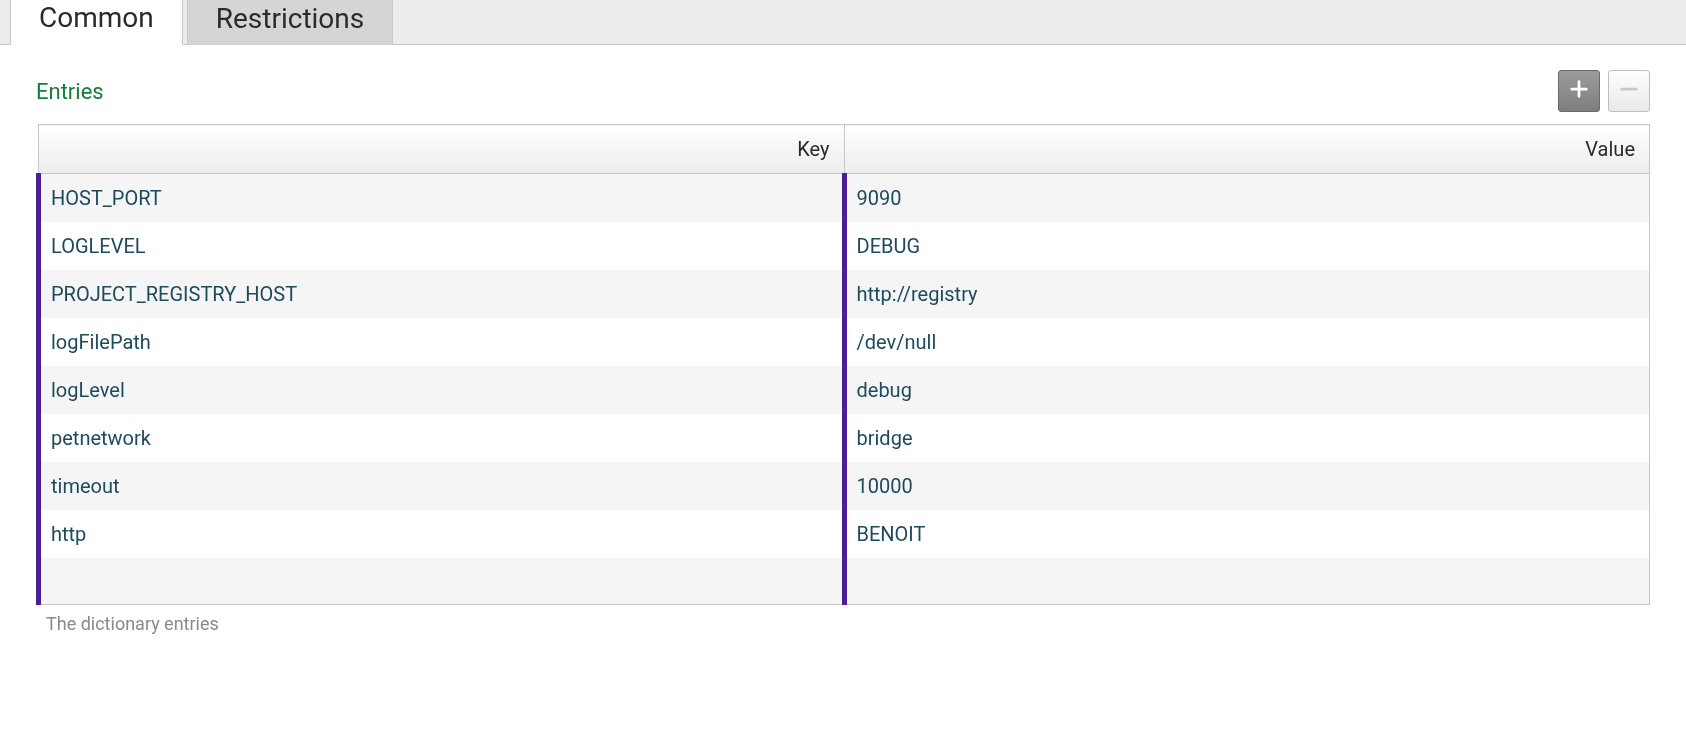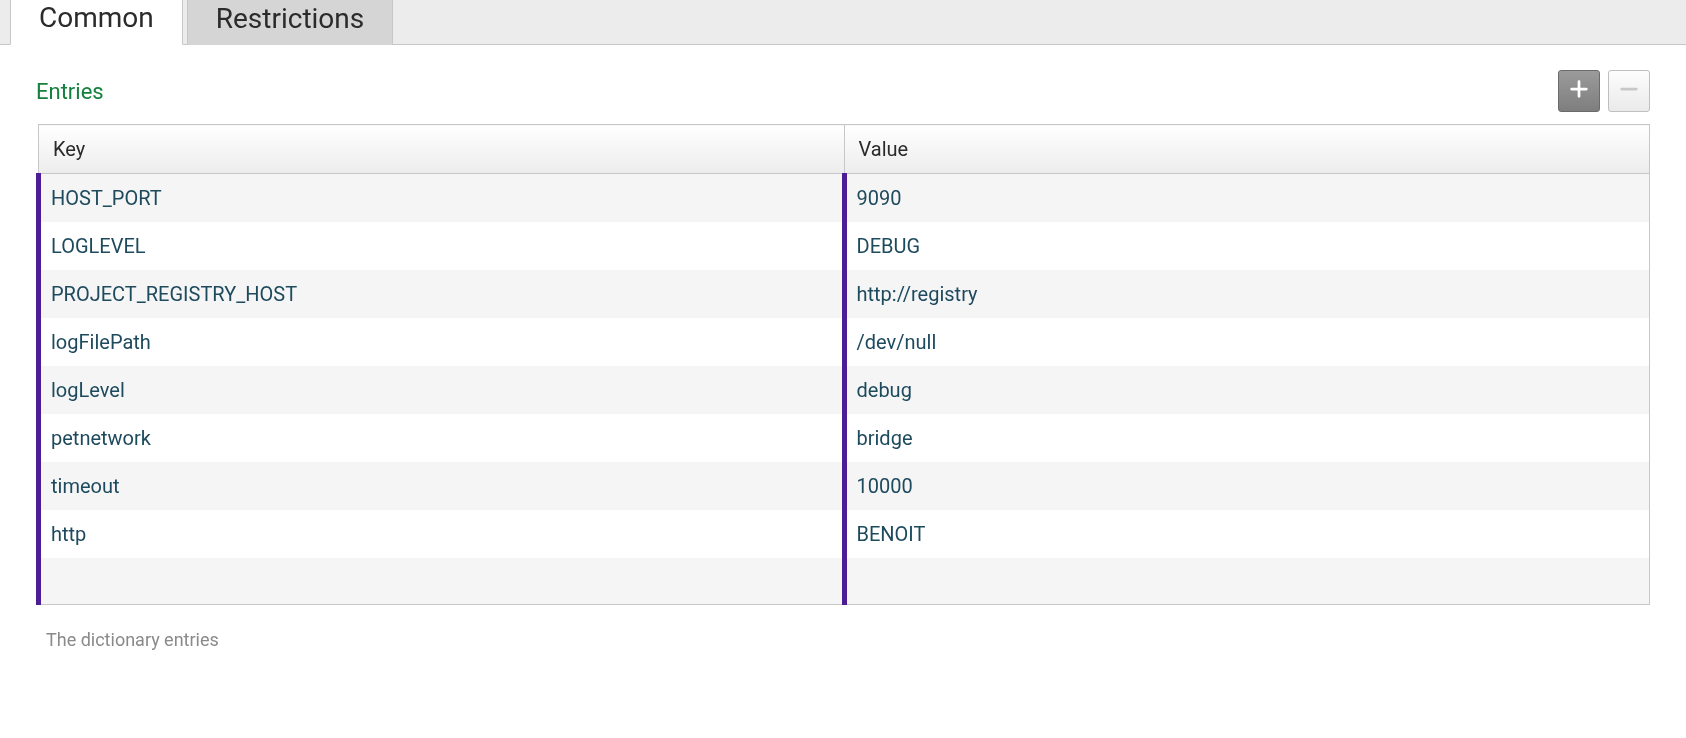--- a/index.html
+++ b/index.html
@@ -73,21 +73,21 @@
 .icon-btn.add svg path { stroke: #ffffff; }
 .icon-btn.remove svg path { stroke: #c8c8c8; }
 .icon-btn svg { width: 22px; height: 22px; }
 
 table.entries {
   width: 100%;
   border-collapse: collapse;
   border: 1px solid #c7c7c7;
 }
 table.entries thead th {
-  text-align: left;
+  text-align: right;
   font-weight: 400;
   font-size: 20px;
   color: #2b2b2b;
   background: linear-gradient(#ffffff, #ececec);
   border: 1px solid #c7c7c7;
   padding: 12px 14px;
 }
 table.entries tbody td {
   padding: 12px 10px;
   font-size: 20px;
@@ -100,21 +100,21 @@
 }
 table.entries tbody tr:nth-child(even) td {
   background: #ffffff;
 }
 table.entries tbody tr.empty td {
   height: 46px;
 }
 .caption {
   font-size: 18px;
   color: #8a8a8a;
-  margin-top: 24px;
+  margin-top: 8px;
   margin-left: 10px;
 }
 .key-col { width: 50%; }
 .val-col { width: 50%; }
 </style>
 </head>
 <body>
 
 <div class="page">
 

